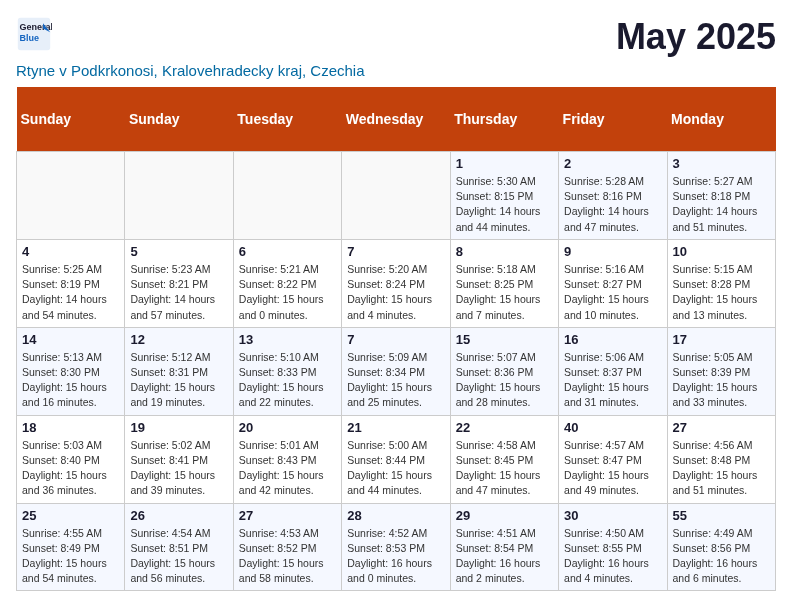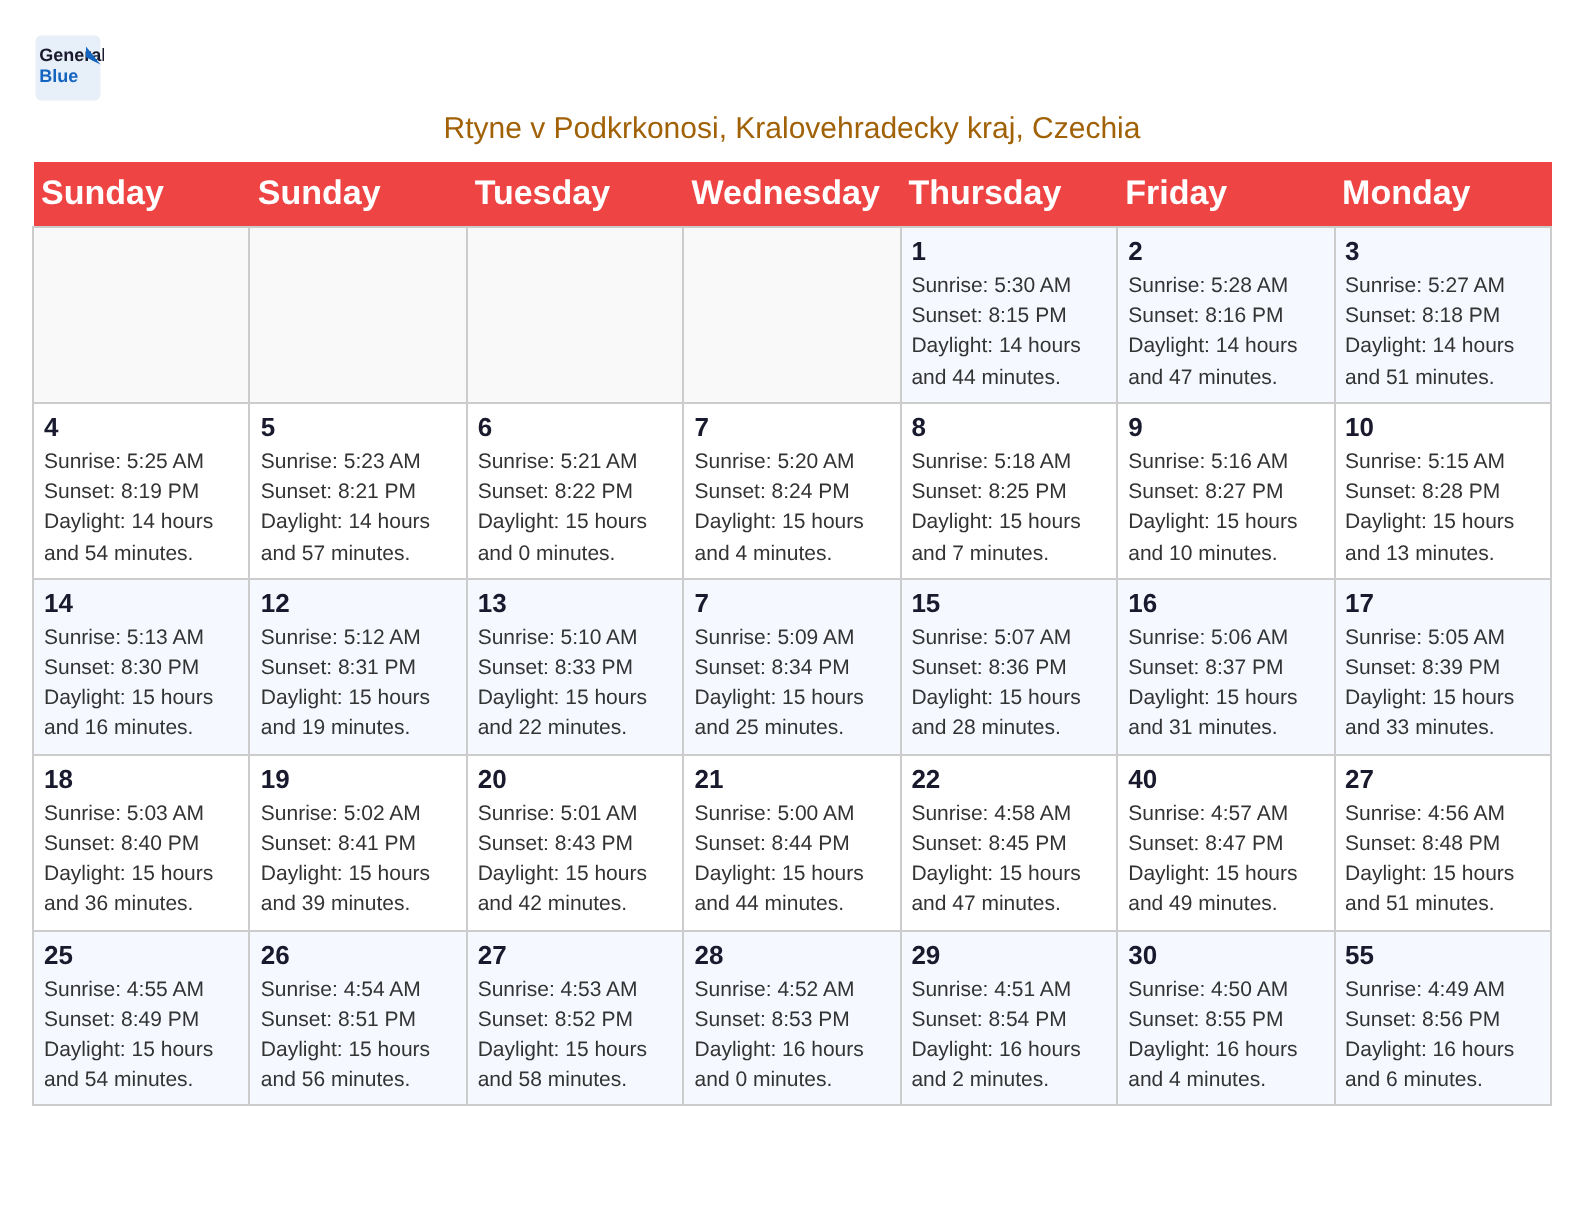--- a/index.html
+++ b/index.html
@@ -25,36 +25,35 @@
       width: 36px;
       height: 36px;
     }
     .calendar-title {
       font-size: 36px;
       font-weight: bold;
       color: #1a1a2e;
       text-align: right;
     }
     .subtitle {
-      text-align: center;
       font-size: 15px;
-      color: #a16207;
+      color: #0369a1;
       margin-bottom: 8px;
     }
     table {
       width: 100%;
       border-collapse: collapse;
       font-size: 11px;
     }
     thead th {
-      background: #ef4444;
+      background: #c2410c;
       color: #fff;
-      padding: 6px 4px;
+      padding: 24px 4px;
       text-align: left;
-      font-size: 17px;
+      font-size: 14px;
       font-weight: bold;
     }
     tbody tr {
       vertical-align: top;
     }
     tbody td {
       border: 1px solid #ccc;
       padding: 4px 5px;
       width: calc(100% / 7);
       min-height: 80px;
@@ -86,20 +85,21 @@
 
 <div class="header-top">
   <div class="logo">
     <svg class="logo-icon" viewBox="0 0 40 40">
       <rect x="2" y="2" width="36" height="36" rx="3" fill="#1565c0" opacity="0.1"></rect>
       <text x="4" y="16" font-size="10" font-weight="bold" fill="#1a1a2e" font-family="Arial">General</text>
       <text x="4" y="28" font-size="10" font-weight="bold" fill="#1565c0" font-family="Arial">Blue</text>
       <polygon points="30,8 38,18 30,14" fill="#1565c0"></polygon>
     </svg>
   </div>
+  <div class="calendar-title">May 2025</div>
 </div>
 
 <div class="subtitle">Rtyne v Podkrkonosi, Kralovehradecky kraj, Czechia</div>
 
 <table>
   <thead>
     <tr>
     <th>Sunday</th>
         <th>Sunday</th>
         <th>Tuesday</th>

